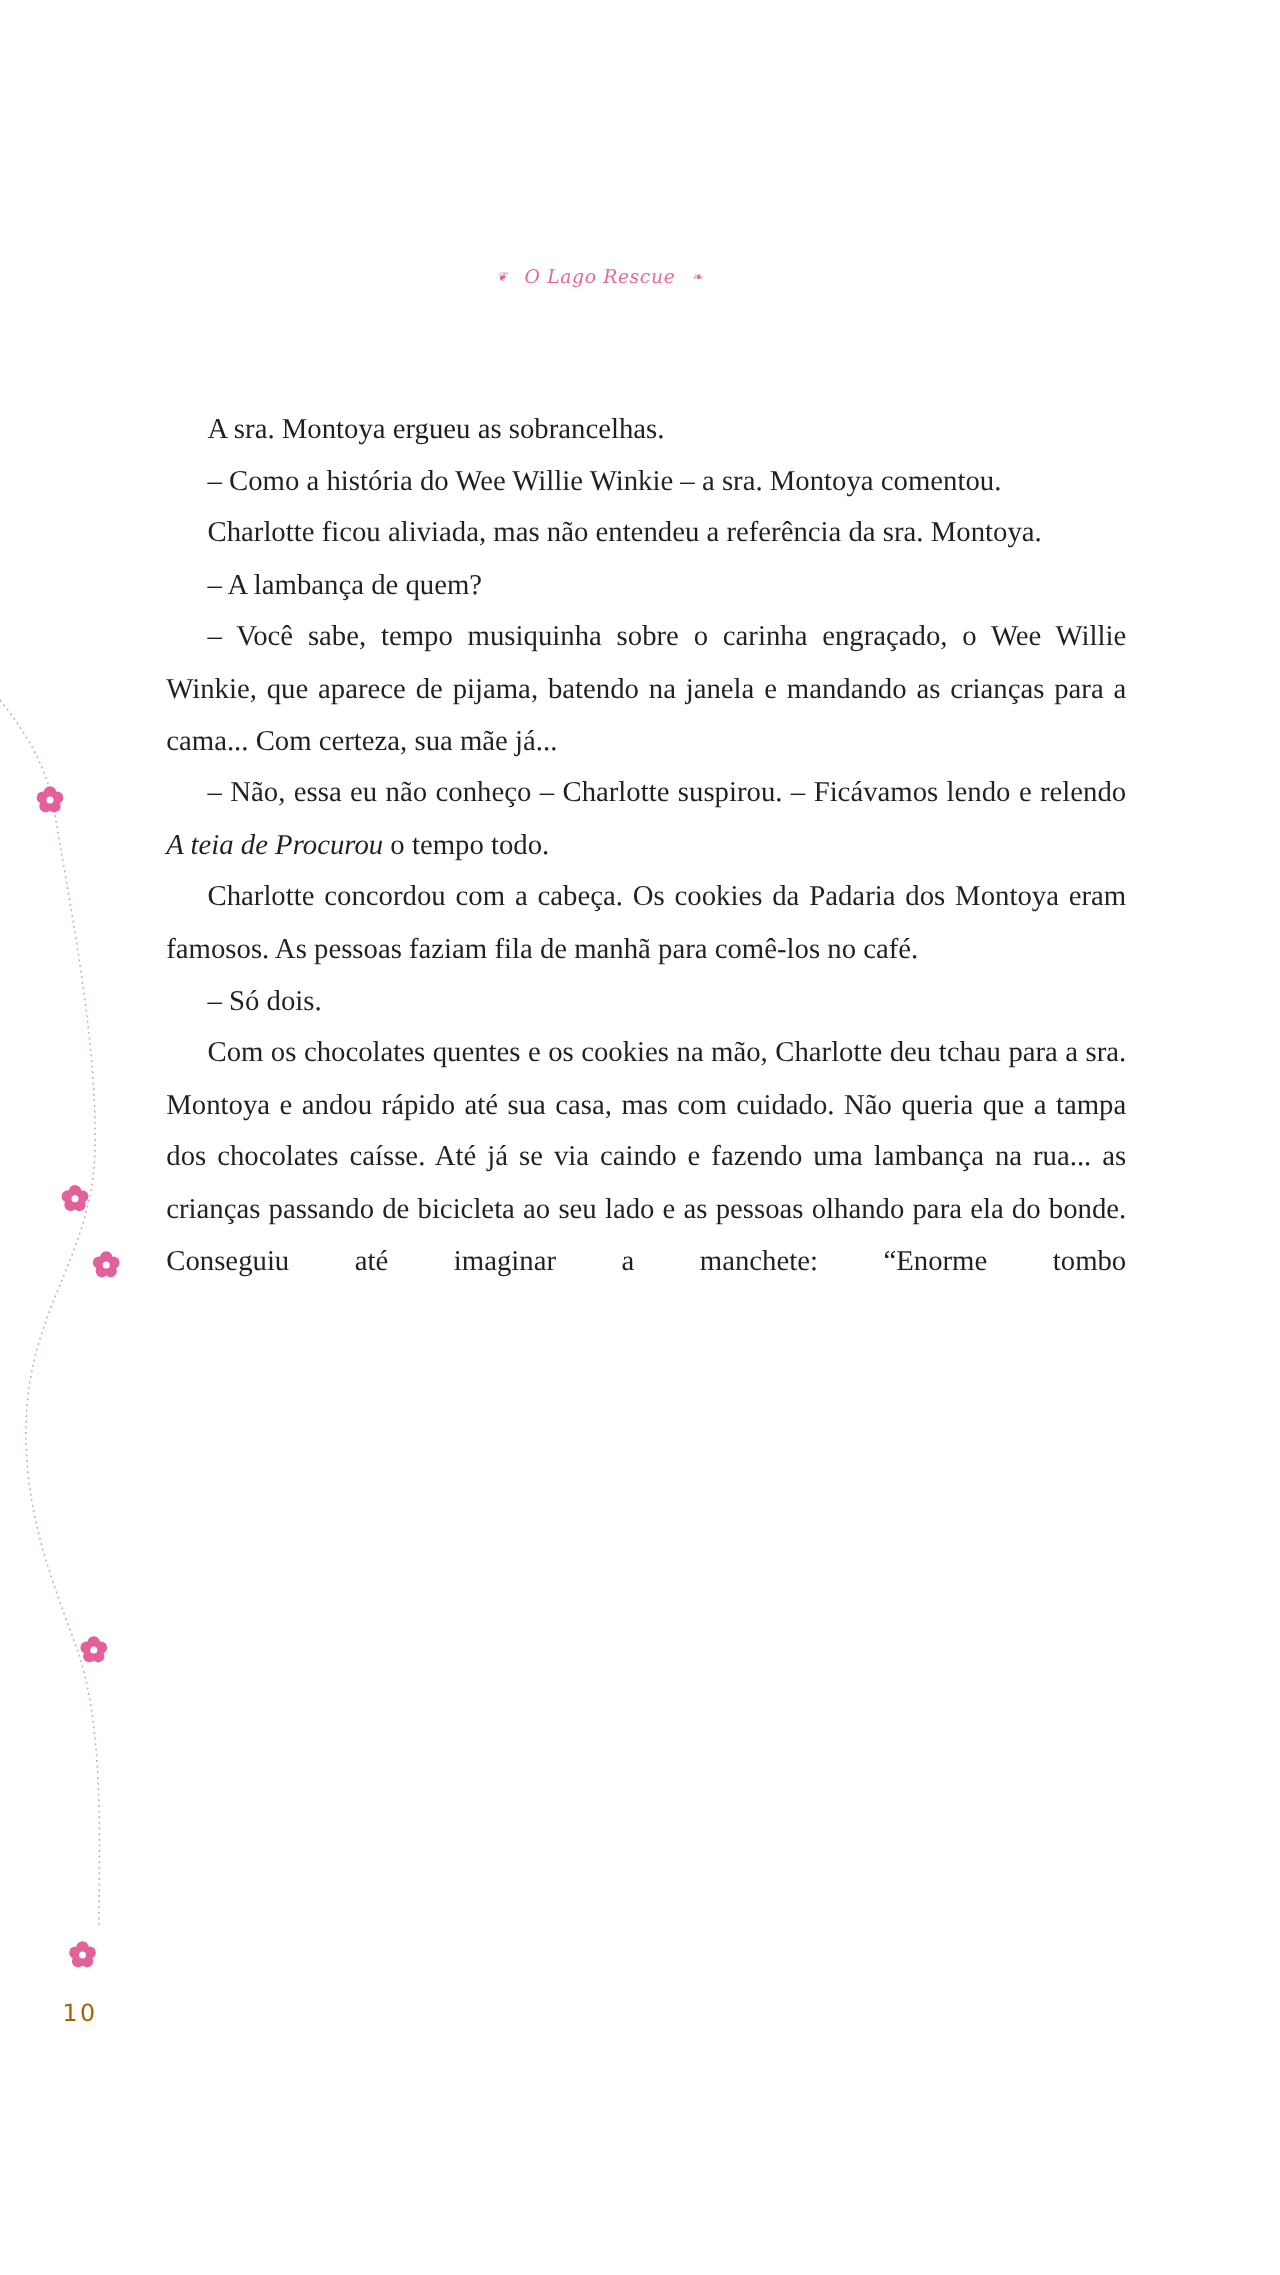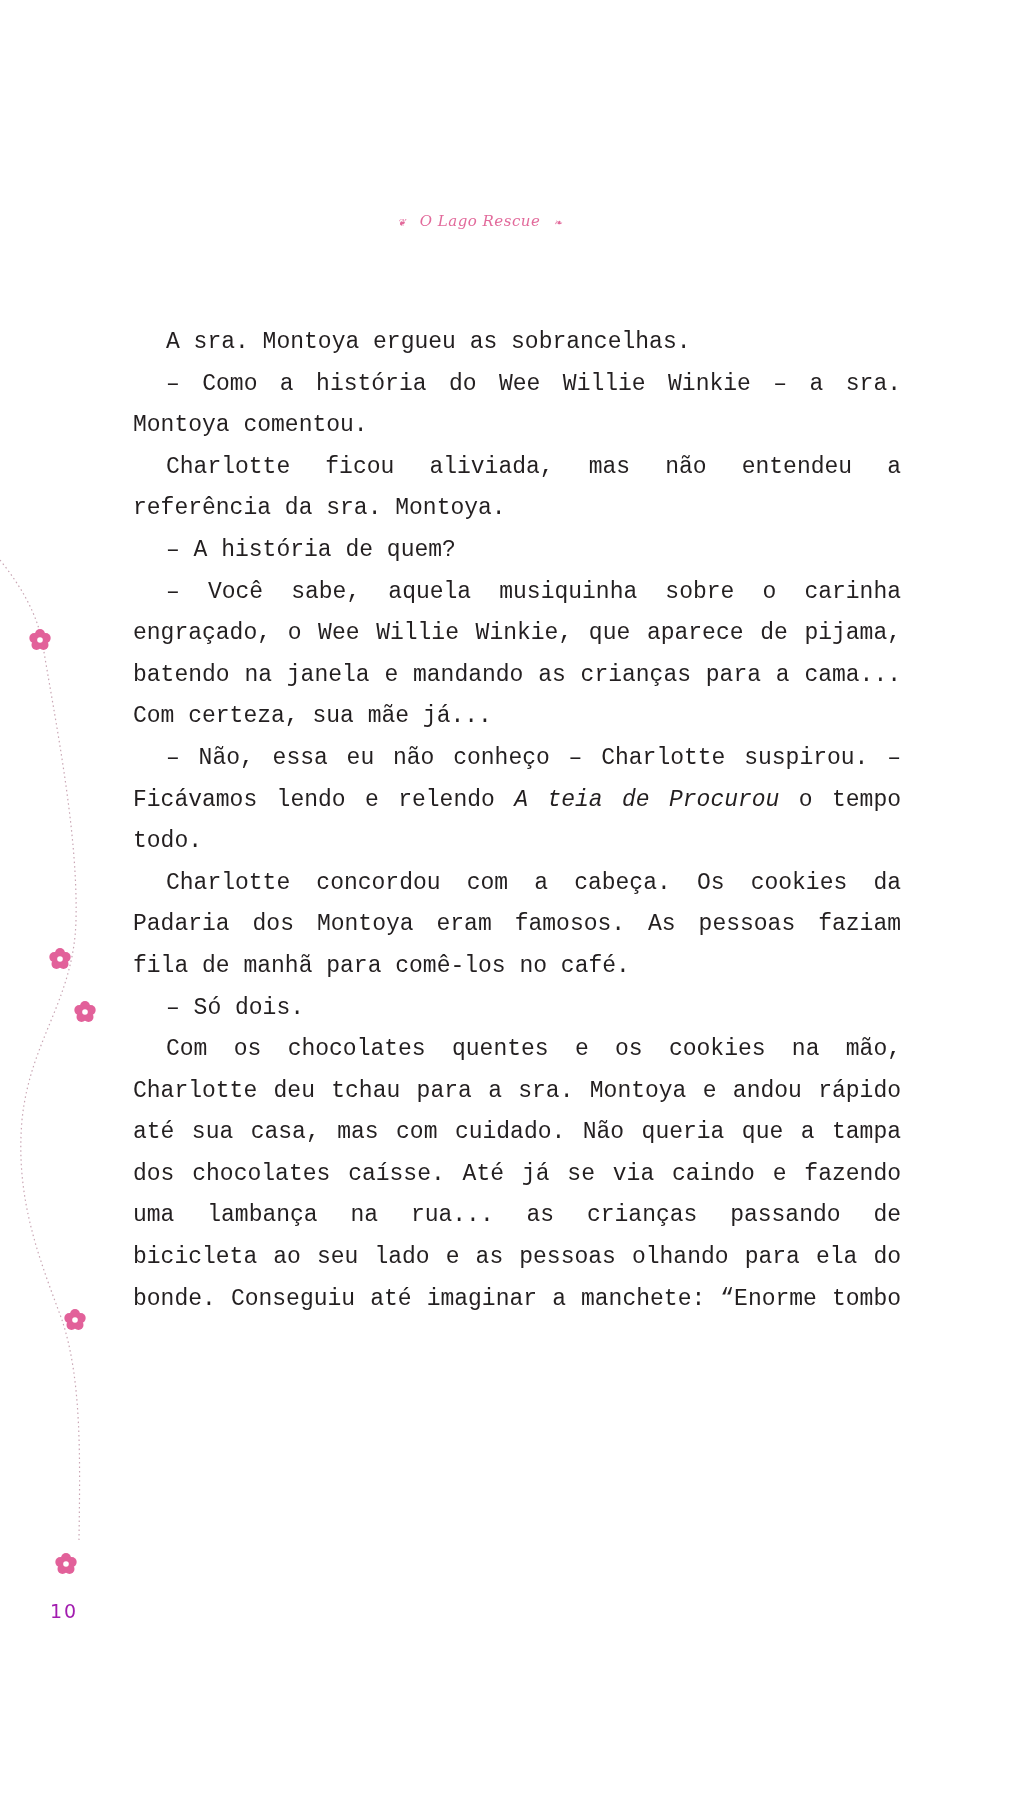--- a/index.html
+++ b/index.html
@@ -45,33 +45,32 @@
       left: 133px;
       top: 322px;
       width: 768px;
       font-size: 23px;
       line-height: 41.6px;
     }
     .text-block p {
       margin: 0;
       text-indent: 33px;
       text-align: justify;
-      font-family: Liberation Mono, monospace;
     }
     .text-block p.last-cut {
       text-align-last: justify;
     }
     .page-number {
       position: absolute;
       left: 50px;
       top: 1600px;
       font-family: "DejaVu Sans", sans-serif;
       font-size: 19px;
       letter-spacing: 2px;
-      color: #a21caf;
+      color: #a16207;
     }
   </style>
 </head>
 <body>
 
 <div class="running-head">
   <span class="orn">❦</span>
   <span>O Lago Rescue</span>
   <span class="orn">❧</span>
 </div>
@@ -93,21 +92,21 @@
   <use href="#flower" x="60" y="959"></use>
   <use href="#flower" x="85" y="1012"></use>
   <use href="#flower" x="75" y="1320"></use>
   <use href="#flower" x="66" y="1564"></use>
 </svg>
 
 <div class="text-block">
   <p>A sra. Montoya ergueu as sobrancelhas.</p>
   <p>– Como a história do Wee Willie Winkie – a sra. Montoya comentou.</p>
   <p>Charlotte ficou aliviada, mas não entendeu a referência da sra. Montoya.</p>
-  <p>– A história de quem?</p>
-  <p>– Você sabe, aquela musiquinha sobre o carinha engraçado, o Wee Willie Winkie, que aparece de pijama, batendo na janela e mandando as crianças para a cama... Com certeza, sua mãe já...</p>
+  <p>– A lambança de quem?</p>
+  <p>– Você sabe, tempo musiquinha sobre o carinha engraçado, o Wee Willie Winkie, que aparece de pijama, batendo na janela e mandando as crianças para a cama... Com certeza, sua mãe já...</p>
   <p><span>– Não, essa eu não conheço – Charlotte suspirou. – Ficávamos lendo e relendo </span><em>A teia de Procurou</em><span> o tempo todo.</span></p>
   <p>Charlotte concordou com a cabeça. Os cookies da Padaria dos Montoya eram famosos. As pessoas faziam fila de manhã para comê-los no café.</p>
   <p>– Só dois.</p>
   <p class="last-cut">Com os chocolates quentes e os cookies na mão, Charlotte deu tchau para a sra. Montoya e andou rápido até sua casa, mas com cuidado. Não queria que a tampa dos chocolates caísse. Até já se via caindo e fazendo uma lambança na rua... as crianças passando de bicicleta ao seu lado e as pessoas olhando para ela do bonde. Conseguiu até imaginar a manchete: “Enorme tombo</p>
 </div>
 
 <div class="page-number">10</div>
 
 </body></html>

